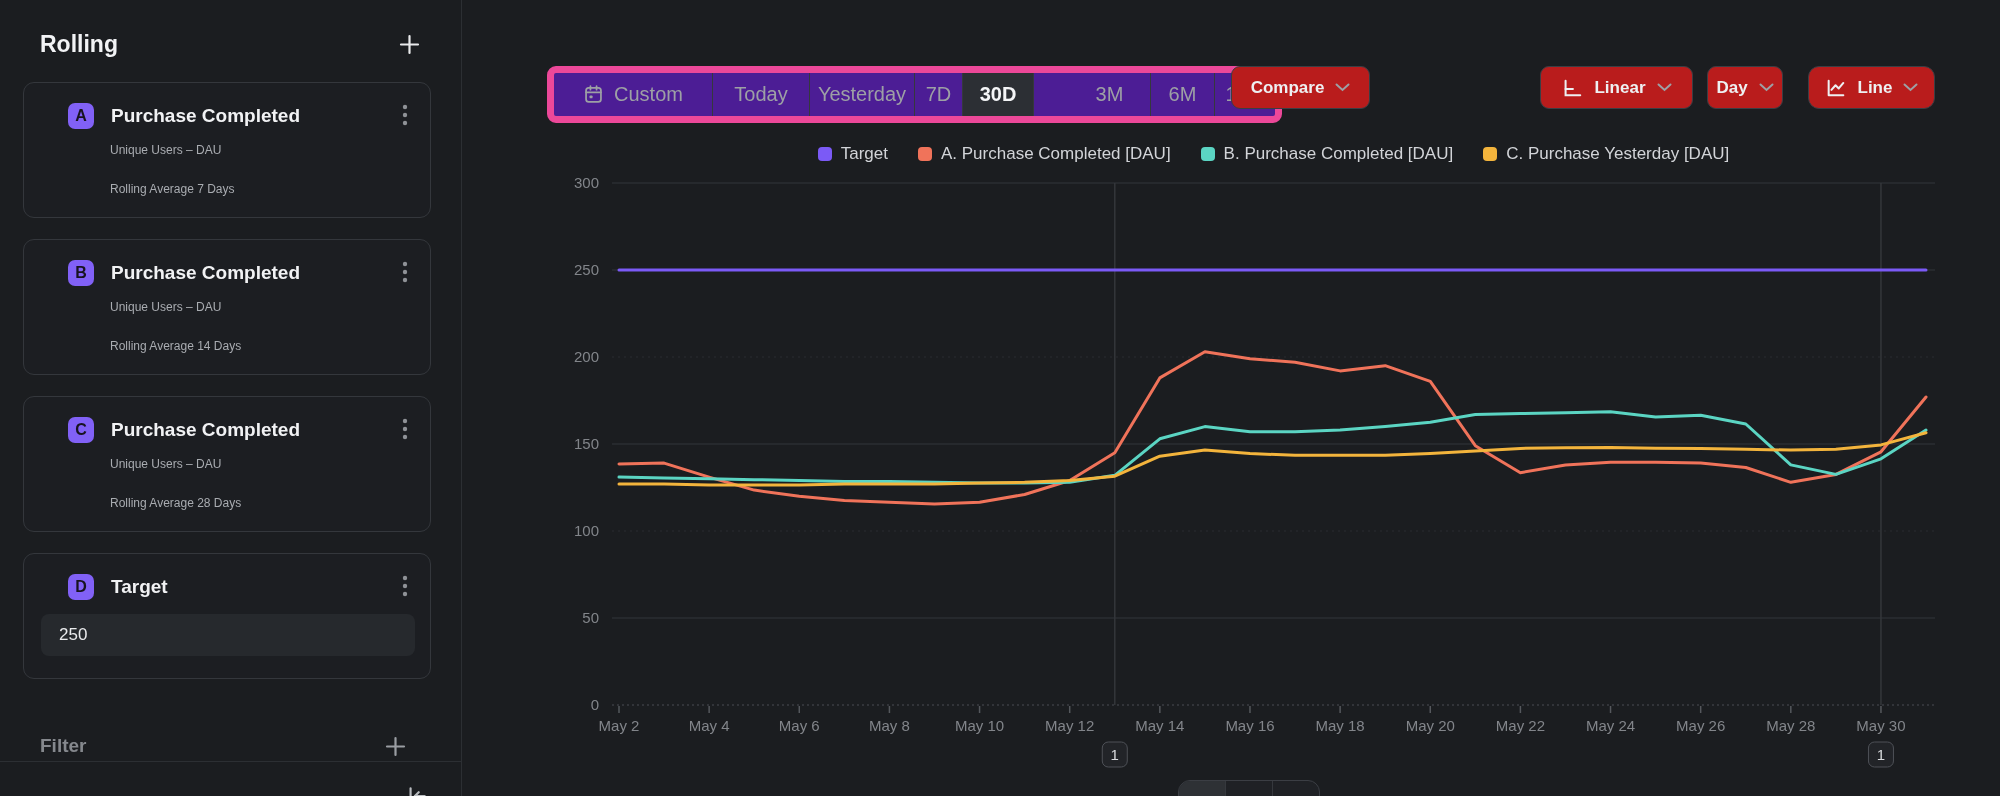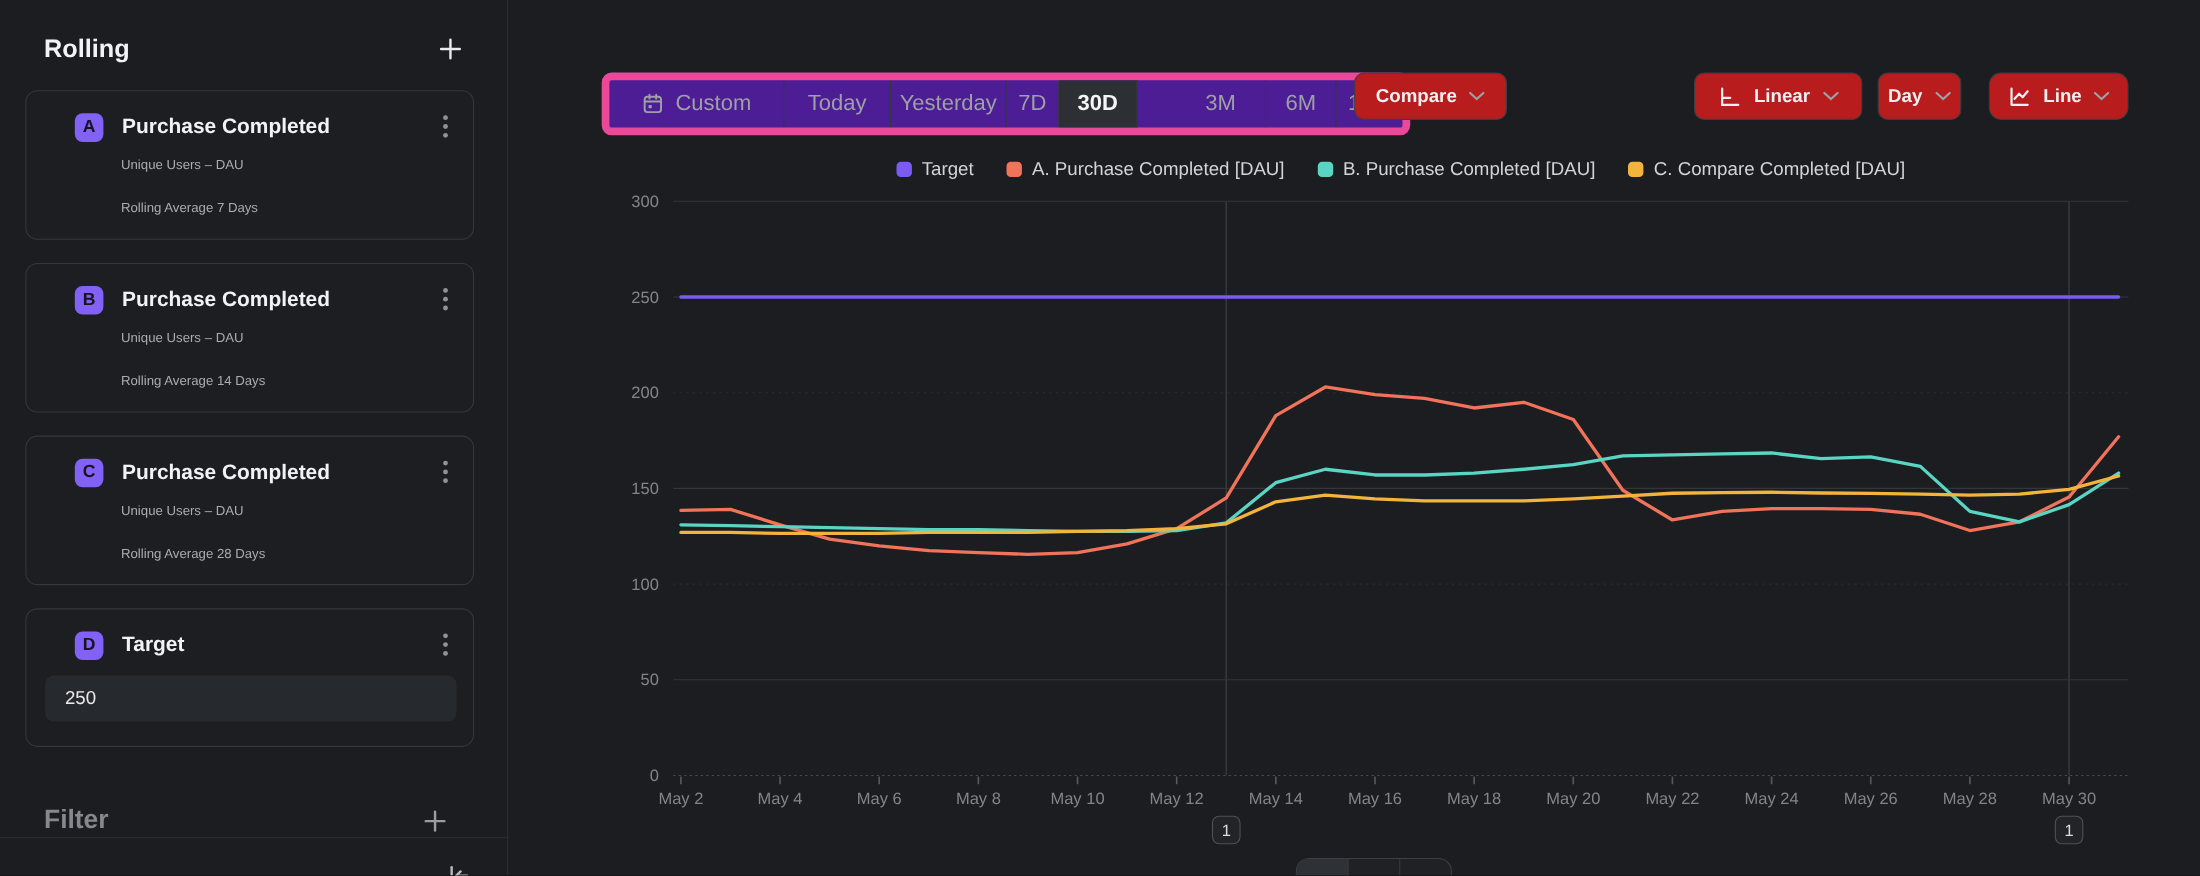--- a/index.html
+++ b/index.html
@@ -17,21 +17,21 @@
   .card-head{position:absolute;left:44px;right:20px;top:20px;height:26px;display:flex;align-items:center;}
   .badge{width:26px;height:26px;border-radius:7px;background:#8161f6;color:#17131f;font-weight:bold;font-size:16px;
          display:flex;align-items:center;justify-content:center;flex:none;}
   .card-title{margin-left:17px;font-size:19px;font-weight:600;color:#f1f2f4;flex:1;}
   .kebab{background:none;border:none;padding:2px;cursor:pointer;}
   .card-sub{position:absolute;left:86px;font-size:12px;color:#a9acb1;}
   .sub1{top:60px;} .sub2{top:99px;}
   .target-input{position:absolute;left:17px;top:60px;width:374px;height:42px;box-sizing:border-box;background:#26292d;
         border:none;border-radius:8px;color:#e9eaec;font-size:17px;padding:0 18px;font-family:inherit;}
   .filter-row{position:absolute;left:40px;right:54px;top:730px;height:32px;display:flex;align-items:center;justify-content:space-between;}
-  .filter-label{font-size:24px;font-weight:bold;color:#85888d;}
+  .filter-label{font-size:19px;font-weight:bold;color:#85888d;}
   .sb-divider{position:absolute;left:0;top:761px;width:462px;height:1px;background:#2c2f33;}
   .collapse-btn{position:absolute;left:398px;top:779px;width:36px;height:36px;background:none;border:none;padding:0;cursor:pointer;}
   
   .main{position:absolute;left:462px;top:0;width:1538px;height:796px;}
   .segmented{position:absolute;left:85px;top:66px;height:43px;display:flex;border:7px solid #ec4899;border-radius:9px;
              overflow:hidden;background:#4c1d95;box-sizing:content-box;}
   .seg{display:flex;align-items:center;justify-content:center;gap:10px;font-size:20px;color:#9da0a5;
        border-right:1px solid #35383d;cursor:pointer;box-sizing:border-box;}
   .seg:last-child{border-right:none;}
   .seg.active{background:#2c2f34;color:#f4f5f7;font-weight:bold;}
@@ -211,21 +211,21 @@
         <div class="legend-item">
           <div class="legend-chip" style="background: rgb(240, 115, 90);"></div>
           <div class="legend-label">A. Purchase Completed [DAU]</div>
         </div>
         <div class="legend-item">
           <div class="legend-chip" style="background: rgb(91, 213, 195);"></div>
           <div class="legend-label">B. Purchase Completed [DAU]</div>
         </div>
         <div class="legend-item">
           <div class="legend-chip" style="background: rgb(243, 180, 60);"></div>
-          <div class="legend-label">C. Compare Completed [DAU]</div>
+          <div class="legend-label">C. Purchase Yesterday [DAU]</div>
         </div>
       </div>
 
     <svg id="chart-svg" width="1538" height="796">
         <g>
           <line x1="150" y1="618" x2="1473" y2="618" stroke="#33363a" stroke-width="1" stroke-dasharray="none"></line>
           <line x1="150" y1="531" x2="1473" y2="531" stroke="#2a2d31" stroke-width="1" stroke-dasharray="2 4"></line>
           <line x1="150" y1="444" x2="1473" y2="444" stroke="#33363a" stroke-width="1" stroke-dasharray="none"></line>
           <line x1="150" y1="357" x2="1473" y2="357" stroke="#2a2d31" stroke-width="1" stroke-dasharray="2 4"></line>
           <line x1="150" y1="270" x2="1473" y2="270" stroke="#33363a" stroke-width="1" stroke-dasharray="none"></line>

